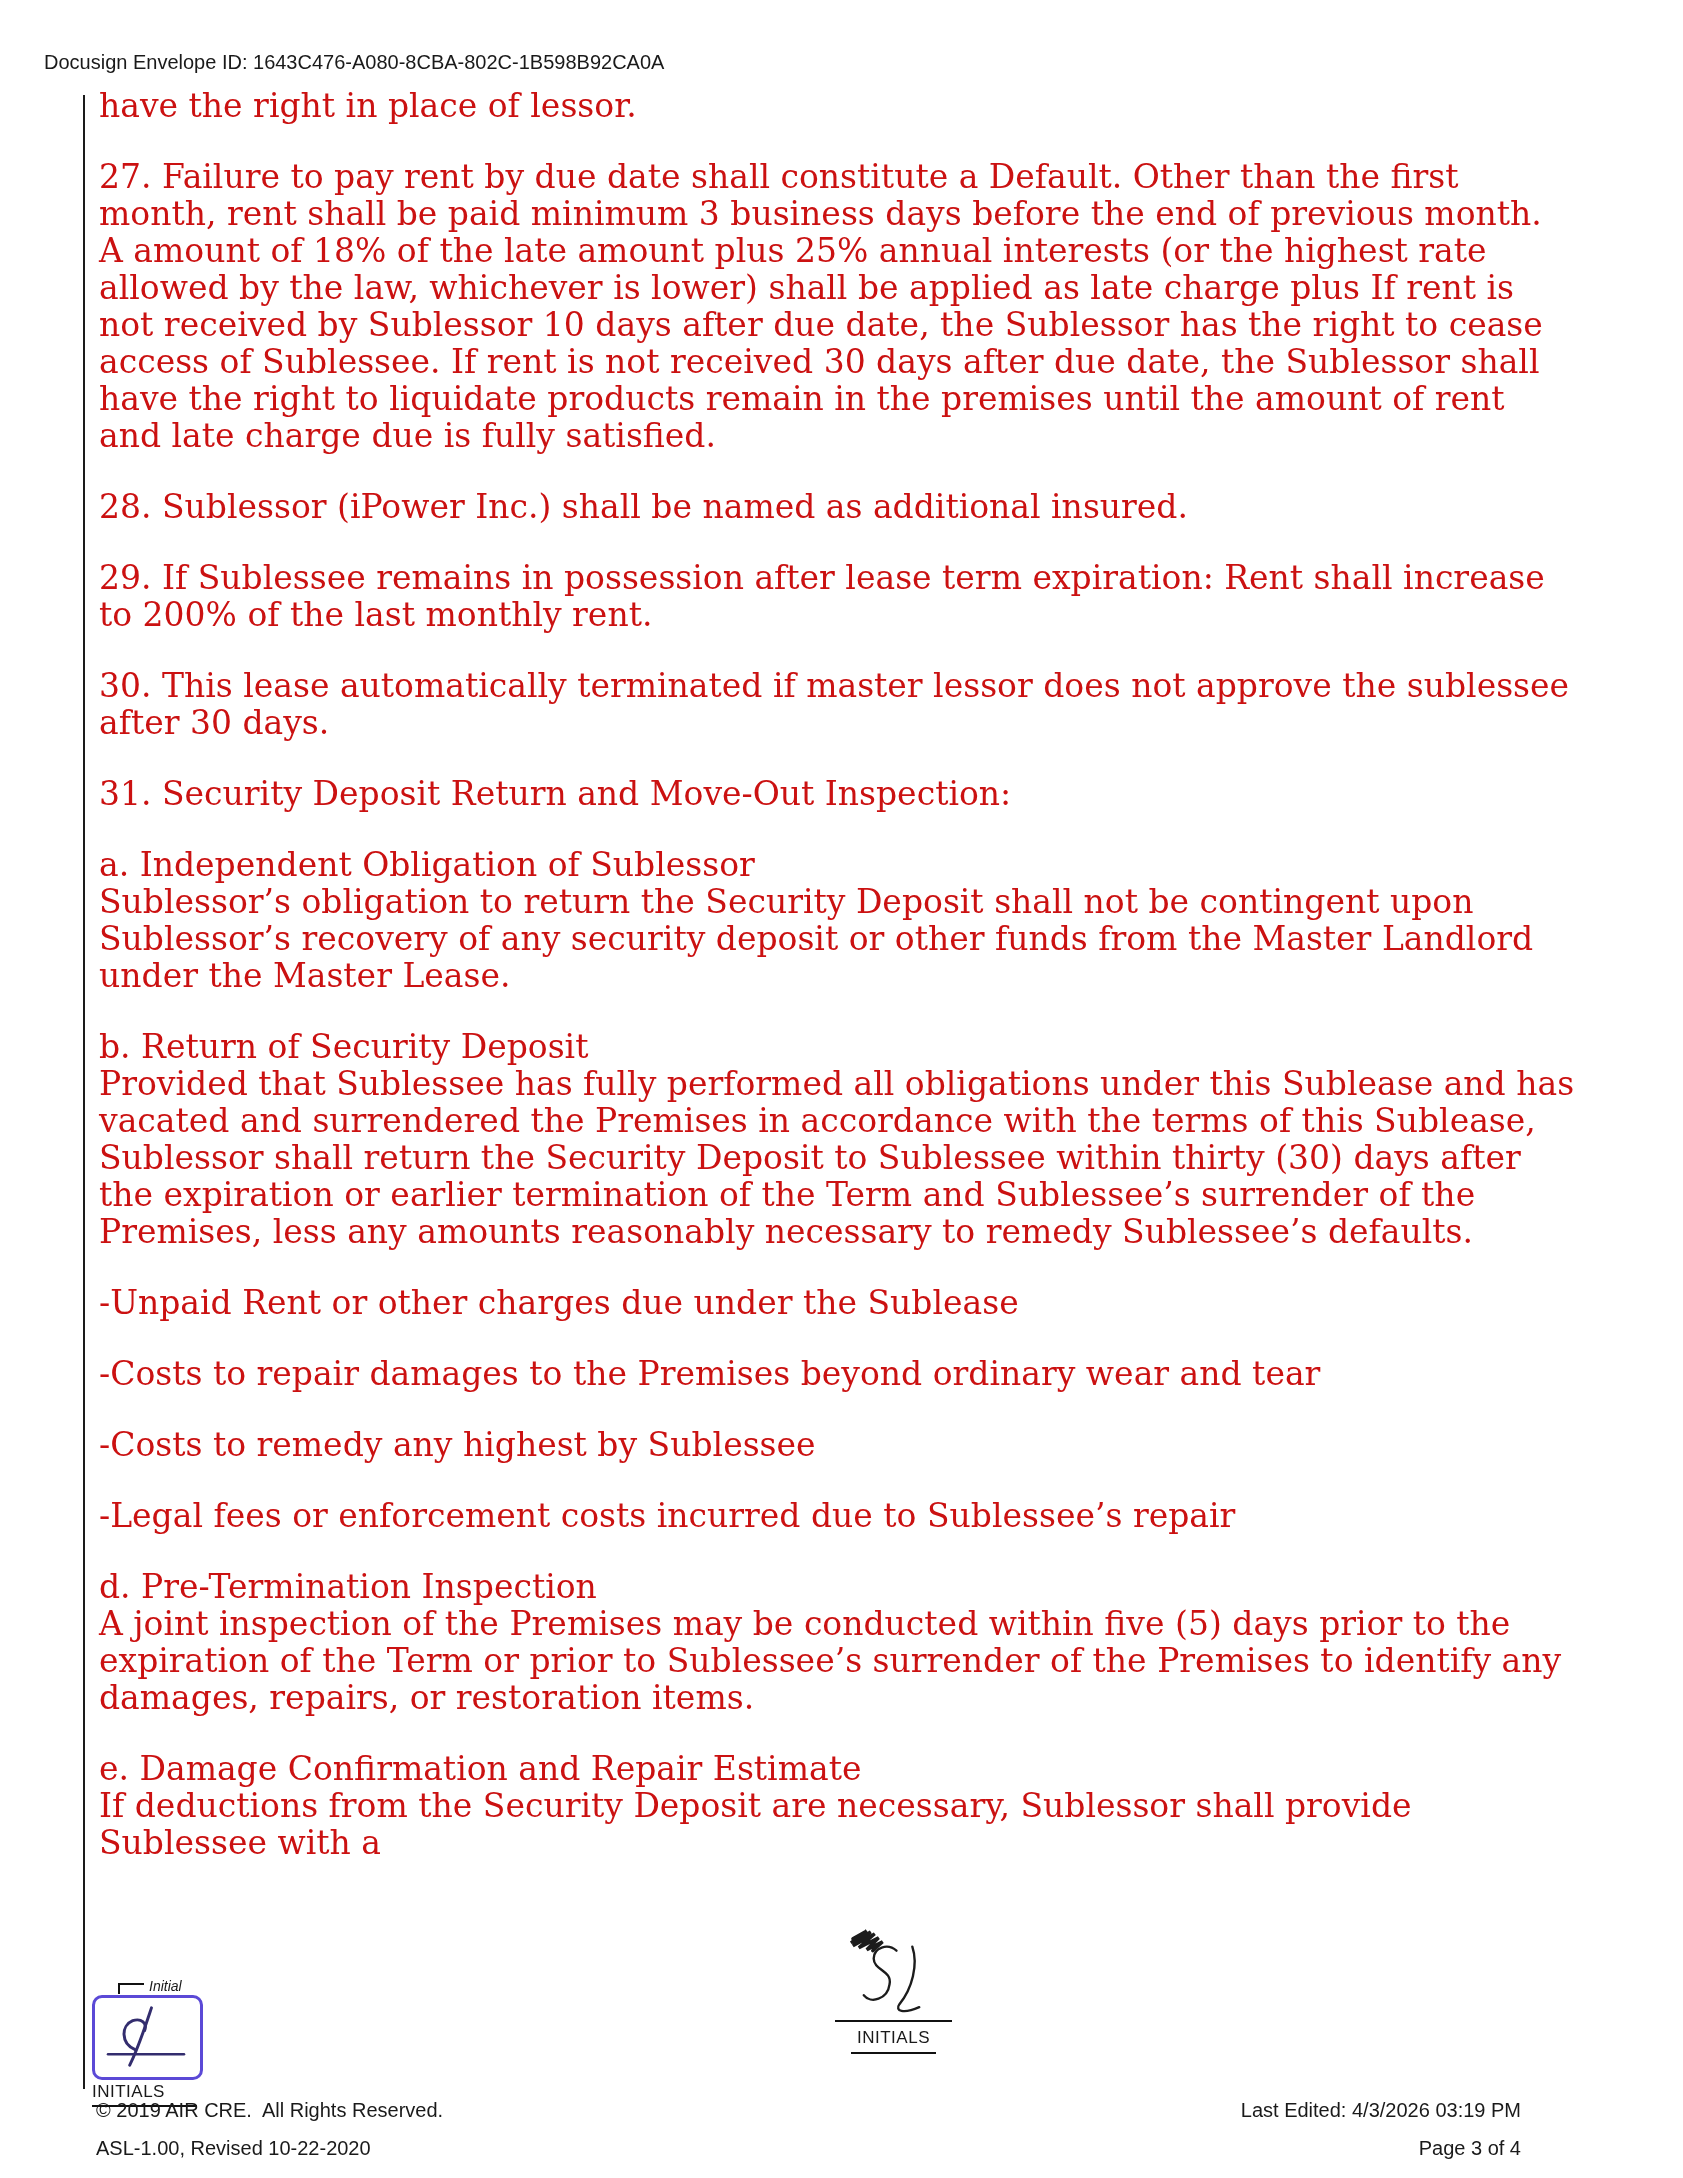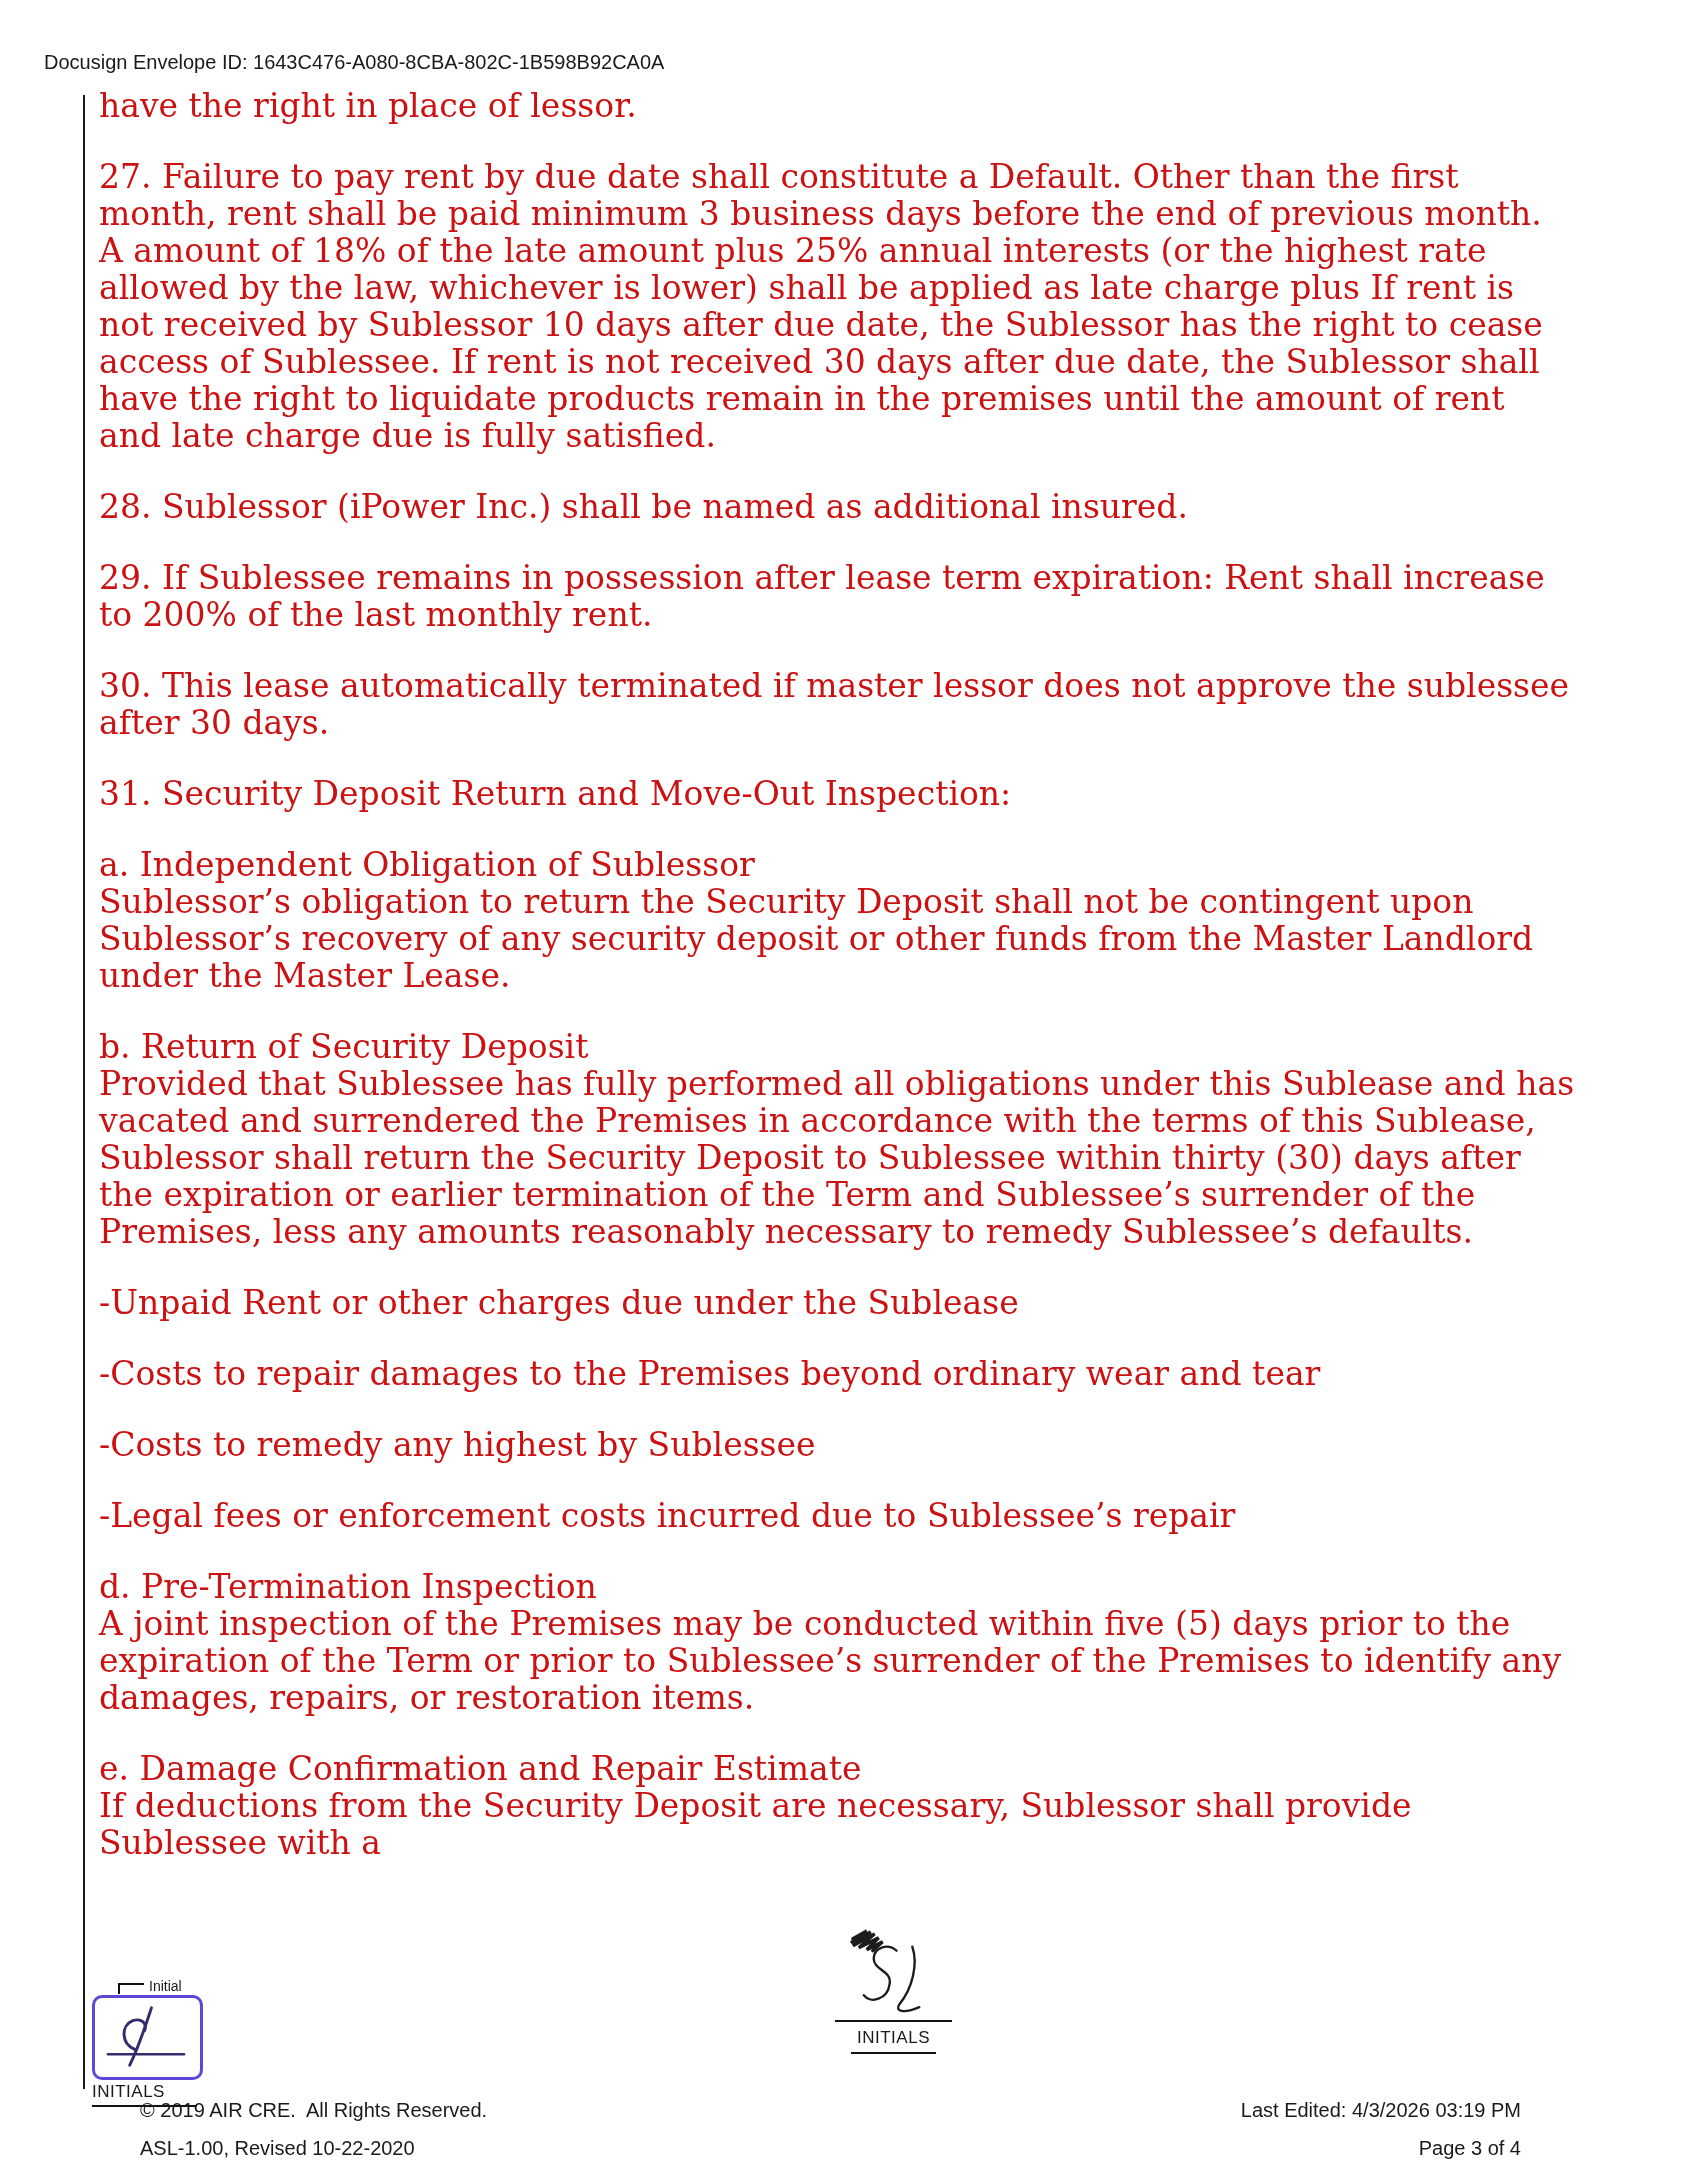--- a/index.html
+++ b/index.html
@@ -38,21 +38,21 @@
   }
   .para:last-child{margin-bottom:0;}
 
   
   .initial-left{
     position:absolute;left:92px;top:1978px;width:119px;
     font-family:"Liberation Sans", sans-serif;color:var(--text_black);
   }
   .tag{
     display:flex;align-items:flex-end;gap:5px;
-    font-size:14px;margin-left:26px;height:16px;
+    font-size:14px;margin-left:26px;height:16px;font-style:italic;
   }
   .tagline{
     width:24px;height:9px;
     border-top:2px solid #111;border-left:2px solid #111;
   }
   .tabbox{
     margin-top:1px;width:105px;height:79px;
     border:3px solid var(--tab_outline);
     border-radius:10px;
     position:relative;background:transparent;
@@ -78,21 +78,21 @@
 
   .footer{
     position:absolute;left:96px;right:162px;top:2099px;
     font-family:"Liberation Sans", sans-serif;
     font-size:20px;color:var(--text_black);
   }
   .footer .frow{
     display:flex;justify-content:space-between;
     height:38px;align-items:flex-start;
   }
-  .footer span{white-space:pre;margin-left:44px;}
+  .footer span{white-space:pre;}
 </style>
 </head>
 <body>
 
 <div class="envelope">Docusign Envelope ID: 1643C476-A080-8CBA-802C-1B598B92CA0A</div>
 
 <div class="changebar"></div>
 
 <div class="doc">
   <p class="para">have the right in place of lessor.</p>

